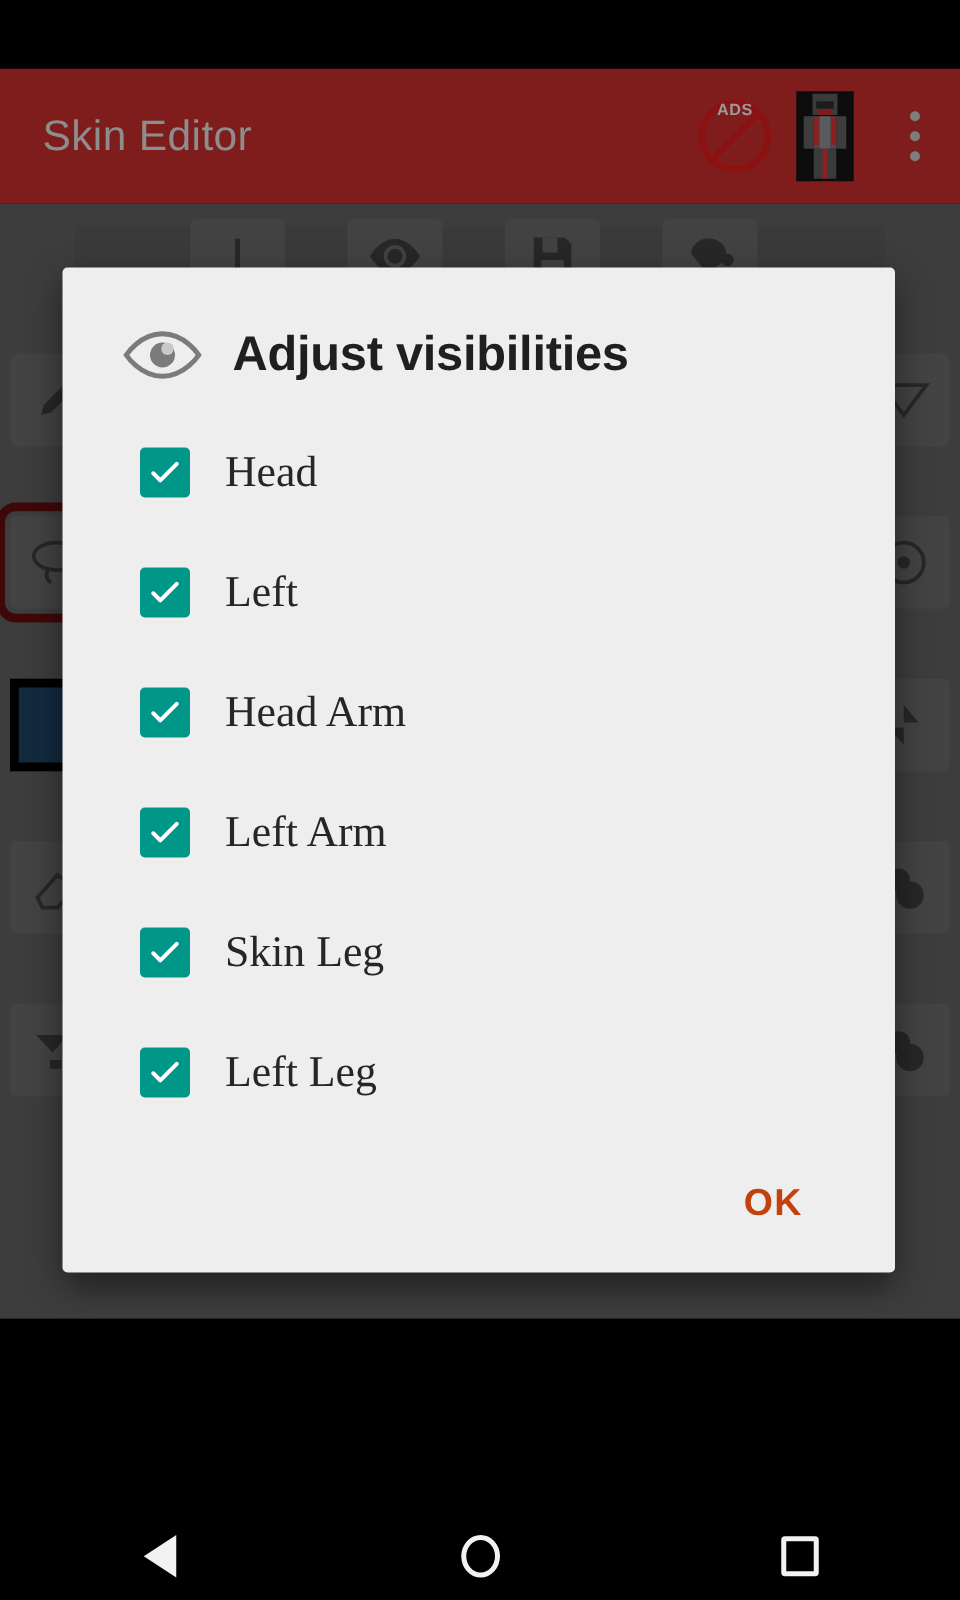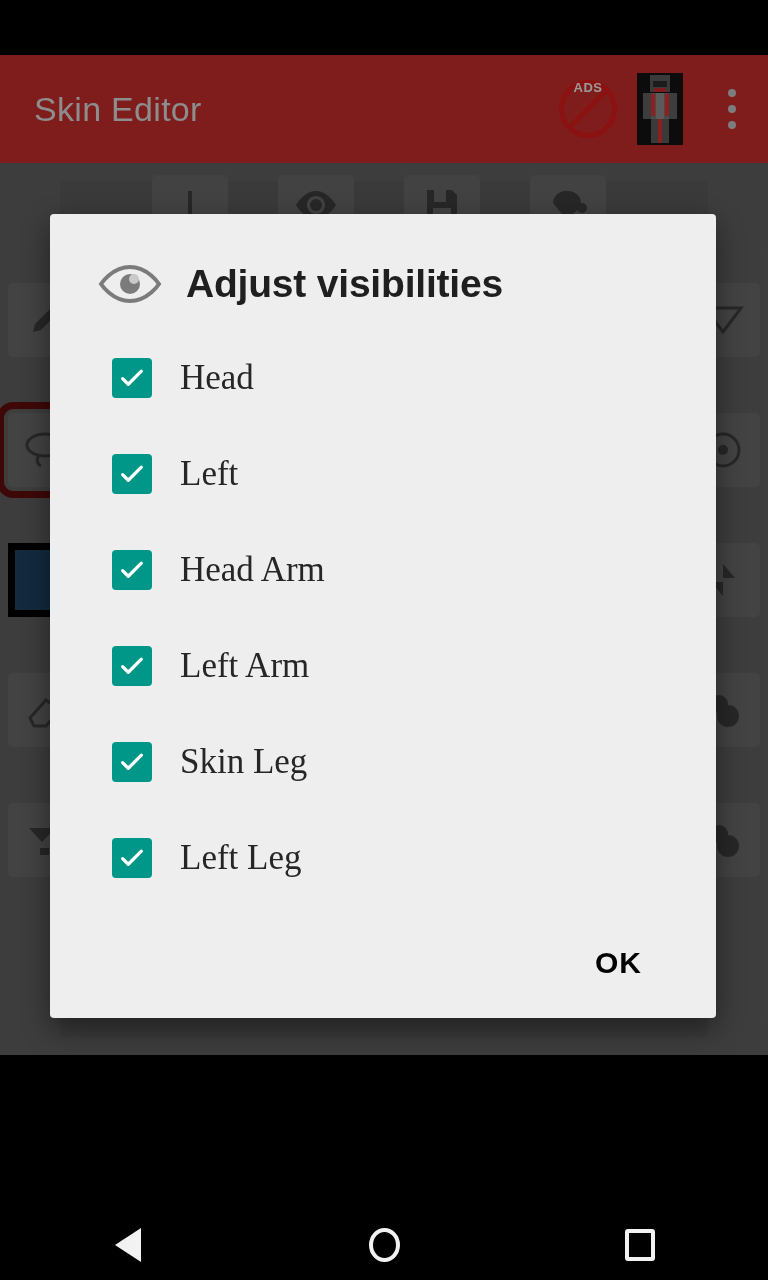--- a/index.html
+++ b/index.html
@@ -148,21 +148,21 @@
     margin-left:28px;
     font-size:35px; color:#262626; white-space:nowrap;
   }
   .dlg-actions{
     position:absolute; right:0; bottom:0;
     height:110px; width:100%;
     display:flex; align-items:center; justify-content:flex-end;
     padding-right:56px;
   }
   .ok-btn{
-    font-size:30px; font-weight:bold; color:#000000;
+    font-size:30px; font-weight:bold; color:#c2410c;
     letter-spacing:1px; background:none; border:none; cursor:pointer;
     font-family:"Liberation Sans", sans-serif;
     padding:14px 18px;
   }
 
   
   .nav-bar{
     position:absolute; left:0; bottom:0; width:768px; height:70px;
     background:#000; display:flex; align-items:center;
   }

